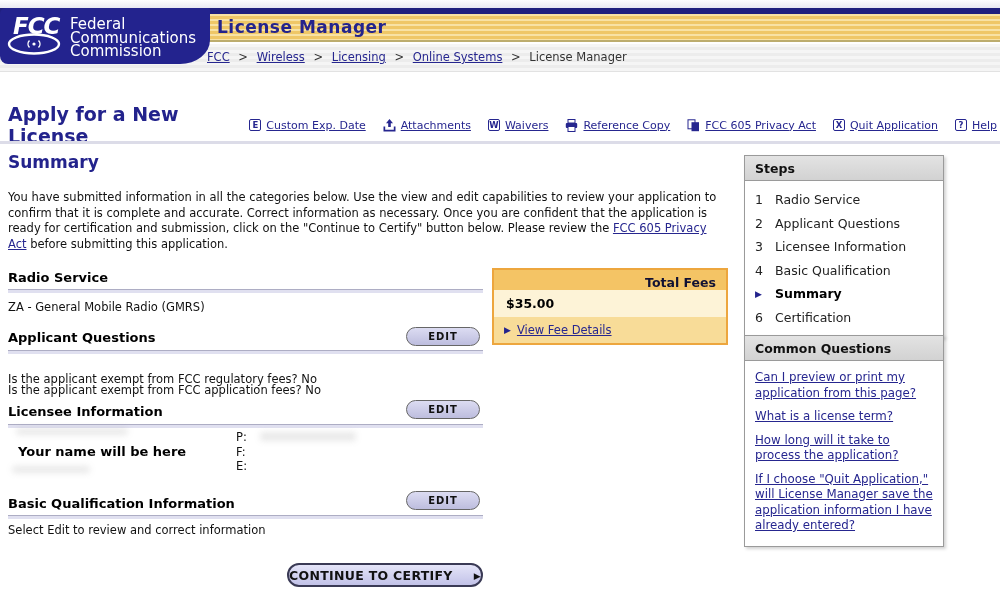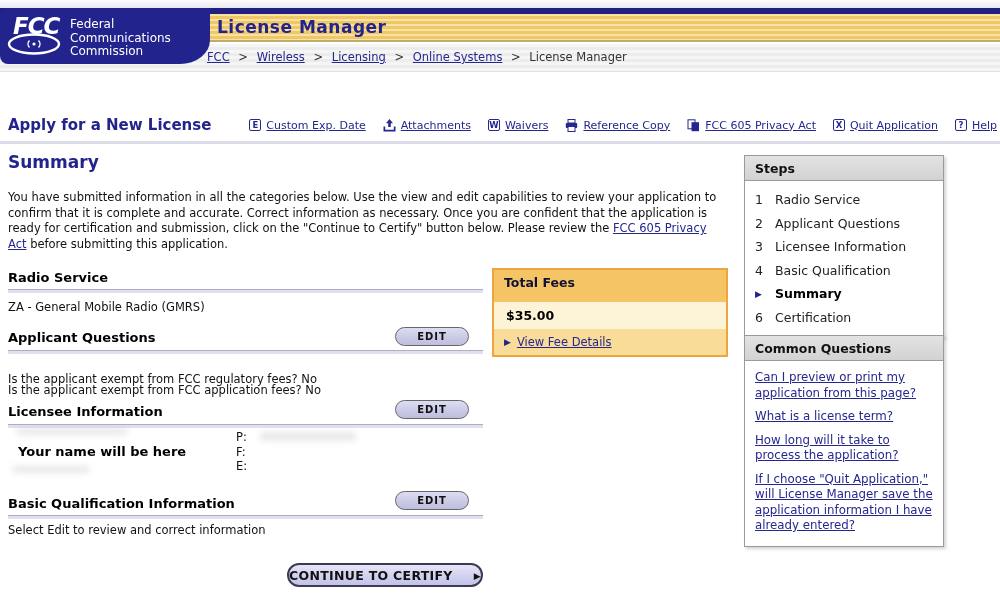--- a/index.html
+++ b/index.html
@@ -20,49 +20,49 @@
     background:repeating-linear-gradient(180deg,#F5F5F5 0 3px,#ECECEC 3px 6px);
     border-bottom:1px solid #E2E2E2; }
   .crumb-inner { position:absolute; left:207px; top:6px; font-size:11.5px; color:#333; }
   .crumb-inner a { color:#26268F; text-decoration:underline; cursor:pointer; }
   .crumb-inner .sep { margin:0 5px; color:#333; }
   .logo-panel { position:absolute; left:0; top:8px; width:210px; height:56px; background:#23238E;
     border-radius:6px 2px 30px 8px / 6px 2px 24px 8px; cursor:pointer; }
   .fcc-txt { position:absolute; left:13px; top:5px; color:#fff; font-size:23px; font-weight:900;
     font-style:italic; letter-spacing:-1px; }
   .fcc-ellipse { position:absolute; left:7px; top:25px; }
-  .fcc-name { position:absolute; left:70px; top:10px; color:#fff; font-size:12px;
+  .fcc-name { position:absolute; left:70px; top:10px; color:#fff; font-size:15px;
     line-height:13.5px; font-weight:500; }
 
   
   .session { position:absolute; left:8px; top:80px; font-size:12px; color:#333; }
   .session .sp { margin-right:4px; }
   .session a { color:#26268F; text-decoration:underline; cursor:pointer; }
   .toolbar { position:absolute; left:8px; top:113px; width:989px; height:24px;
     display:flex; align-items:center; }
-  .apply-title { font-size:15px; font-weight:bold; color:#23238C; }
+  .apply-title { font-size:19px; font-weight:bold; color:#23238C; }
   .tool-links { margin-left:auto; display:flex; align-items:center; gap:17px; }
   .tool-link { display:flex; align-items:center; gap:5px; font-size:11px; color:#26268F;
     text-decoration:none; cursor:pointer; white-space:nowrap; }
   .tool-link .tl-label { text-decoration:underline; }
   .sq-icon { display:inline-flex; align-items:center; justify-content:center; width:12px; height:12px;
     border:1px solid #26268F; border-radius:2px; font-size:8.5px; font-weight:bold; color:#26268F;
     background:#fff; }
   .toolbar-rule { position:absolute; left:0; top:141px; width:1000px; height:3px; background:#DCDCE8; }
 
   
   .summary-title { position:absolute; left:8px; top:152px; font-size:17px; font-weight:bold; color:#23238C; }
   .intro { position:absolute; left:8px; top:190px; width:718px; font-size:11.5px; line-height:15.5px; color:#111; }
   .intro a { color:#26268F; text-decoration:underline; cursor:pointer; }
 
   .left-col { position:absolute; left:8px; top:270px; width:475px; height:335px; }
   .sec-head { position:absolute; font-size:13px; font-weight:bold; color:#000; }
   .rule { position:absolute; left:0; width:475px; height:4px; background:#E0E0F0; border-top:1px solid #ADADC4; }
   .sec-text { position:absolute; font-size:11.5px; color:#111; }
-  .edit-btn { position:absolute; right:14px; width:74px; height:19px; border-radius:10px;
+  .edit-btn { position:absolute; right:3px; width:74px; height:19px; border-radius:10px;
     background:linear-gradient(#DCDCF2,#BDBDDE); border:1px solid #666; font-family:inherit;
     font-size:10px; font-weight:bold; letter-spacing:1px; color:#111; cursor:pointer; }
   .rs-head { top:0; } .rs-rule { top:19px; } .rs-val { top:30px; }
   .aq-head { top:60px; } .aq-btn { top:57px; } .aq-rule { top:80px; }
   .aq-l1 { top:88px;margin-top:25px; } .aq-l2 { top:102px; }
   .li-head { top:134px; } .li-btn { top:130px; } .li-rule { top:154px; }
   .li-name { top:174px; left:10px; font-size:13px; font-weight:bold; color:#000; }
   .li-contacts { position:absolute; left:228px; top:160px; font-size:11.5px; color:#111; line-height:14.5px; }
   .bq-head { top:226px; } .bq-btn { top:221px; } .bq-rule { top:245px; }
   .bq-note { top:253px; }
@@ -71,21 +71,21 @@
   .rd2 { left:4px; top:196px; width:78px; height:7px; }
   .rd3 { left:252px; top:162px; width:96px; height:9px; }
   .continue-btn { position:absolute; left:279px; top:293px; width:196px; height:24px; border-radius:12px;
     background:linear-gradient(#E4E4F8,#C2C2E8); border:2px solid #3A3A55; font-family:inherit;
     font-size:12.5px; font-weight:bold; color:#111; letter-spacing:0.3px; cursor:pointer;
     display:flex; align-items:center; justify-content:center; gap:21px; }
   .continue-btn .arr { font-size:9px; position:relative; top:0.5px; }
 
   
   .fees-box { position:absolute; left:492px; top:268px; width:236px; border:2px solid #EDA63E; background:#FBE9B8; }
-  .fees-head { background:#F4C465; padding:5px 10px 12px; font-size:12.5px; font-weight:bold; color:#111133; }
+  .fees-head { background:#F4C465; padding:5px 10px 0; font-size:12.5px; font-weight:bold; color:#111133;text-align:right; }
   .fees-val { background:#FDF3D7; padding:6px 12px; font-size:12.5px; font-weight:bold; color:#000; }
   .fees-link-row { background:#F8DC98; padding:6px 10px; font-size:11.5px; display:flex; align-items:center; gap:6px; }
   .fee-arrow { color:#23238C; font-size:9px; }
   .fees-link-row a { color:#26268F; text-decoration:underline; cursor:pointer; }
 
   
   .side-box { position:absolute; left:744px; width:200px; background:#fff; border:1px solid #9A9A9A;
     box-shadow:2px 2px 3px rgba(0,0,0,0.18); }
   .steps-box { top:155px; }
   .cq-box { top:335px; }

